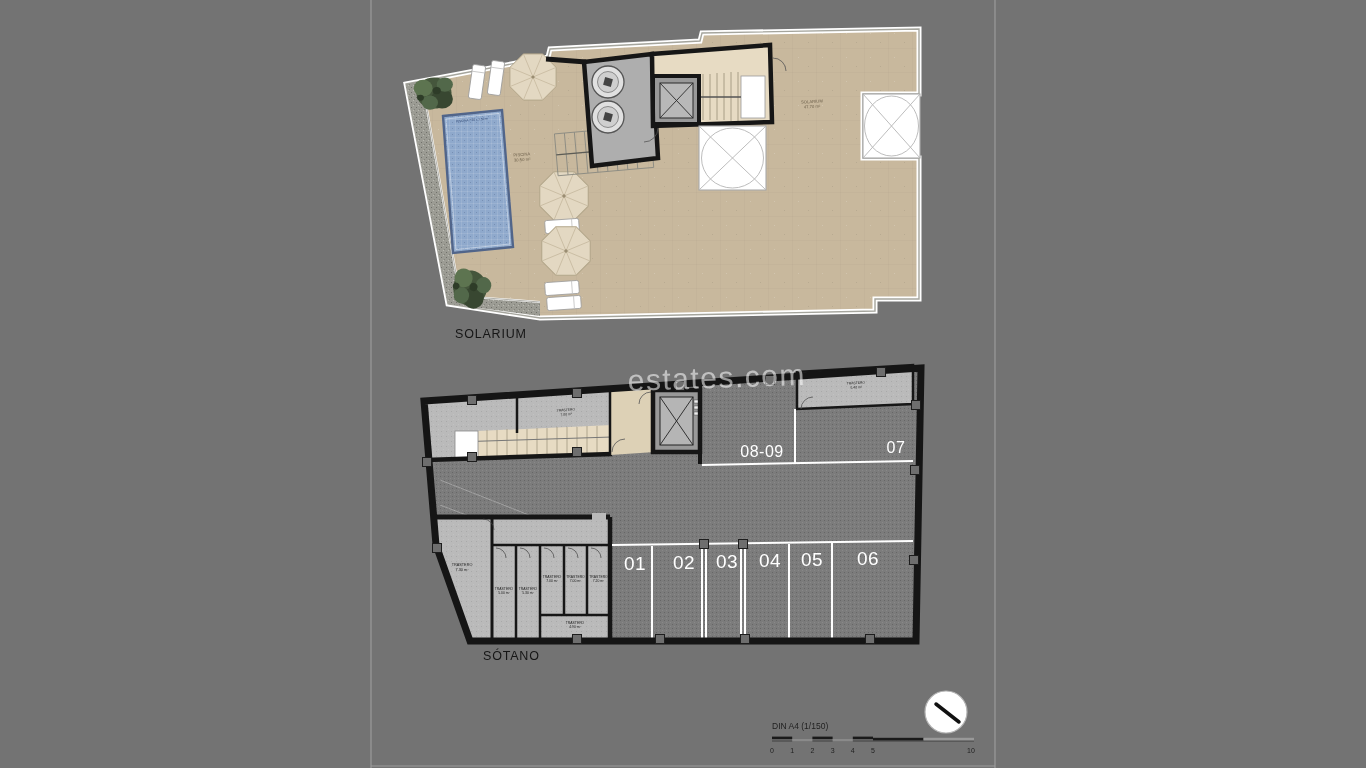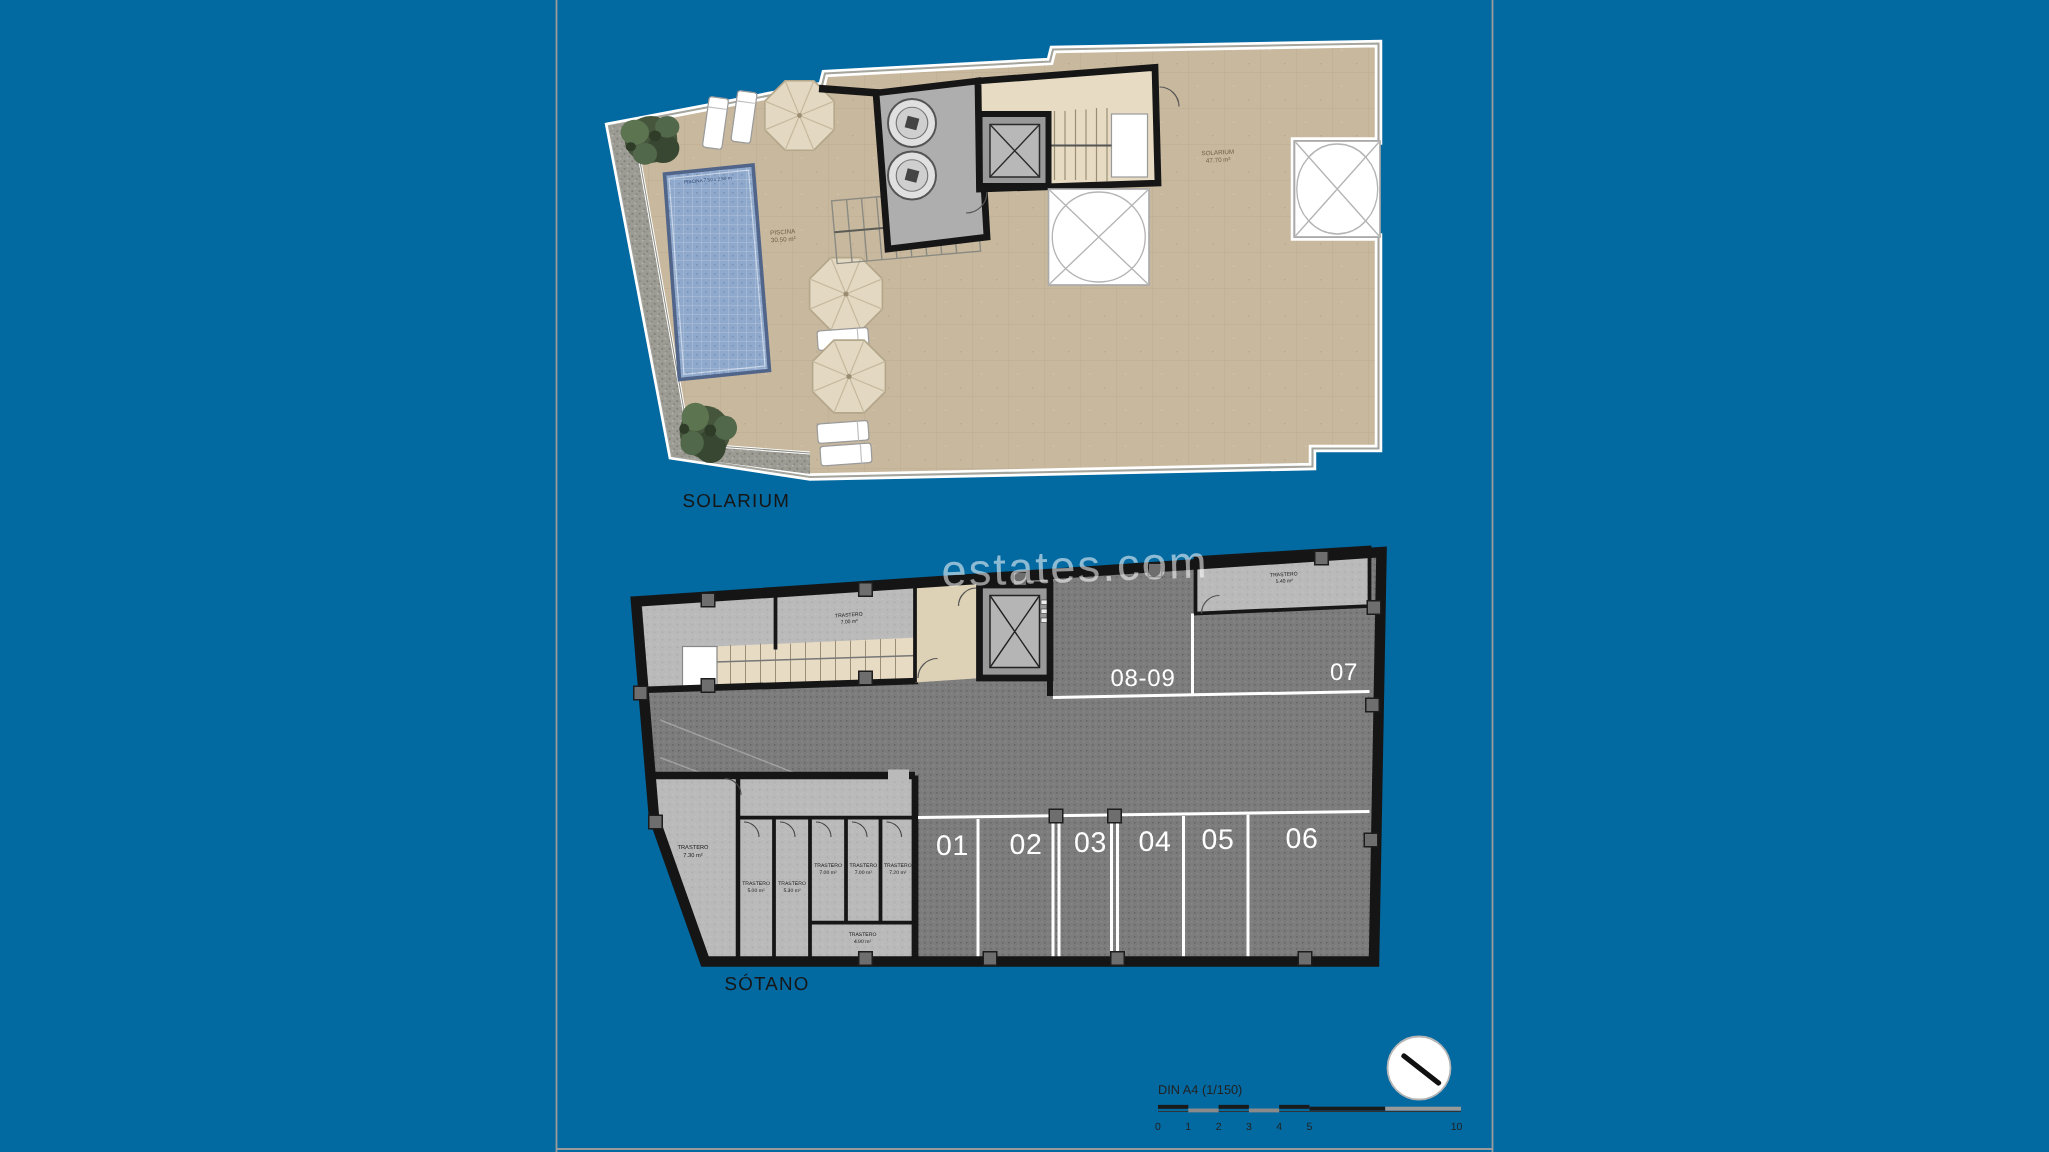--- a/index.html
+++ b/index.html
@@ -1,16 +1,16 @@
 <!DOCTYPE html>
 <html><head>
 <meta charset="utf-8">
 <style>
   html,body{margin:0;padding:0;background:#ffffff;}
-  .canvas{position:relative;width:1366px;height:768px;background:#0369a1;overflow:hidden;}
+  .canvas{position:relative;width:1366px;height:768px;background:#737373;overflow:hidden;}
   svg text{font-family:"Liberation Sans","DejaVu Sans",sans-serif;}
   .title{font-size:12.5px;fill:#161616;letter-spacing:.8px;}
   .pnum{font-size:19px;fill:#ffffff;letter-spacing:.5px;}
   .pnum2{font-size:16px;fill:#ffffff;letter-spacing:.5px;}
   .t33{font-size:3.4px;fill:#1c1c1c;}
   .t38{font-size:3.8px;fill:#1c1c1c;}
   .t40{font-size:4.2px;fill:#6e614c;}
   .t32p{font-size:3.1px;fill:#2c4470;}
   .wm{font-size:30px;fill:#ffffff;opacity:.55;letter-spacing:1.5px;}
   .sb{font-size:7px;fill:#222;}

